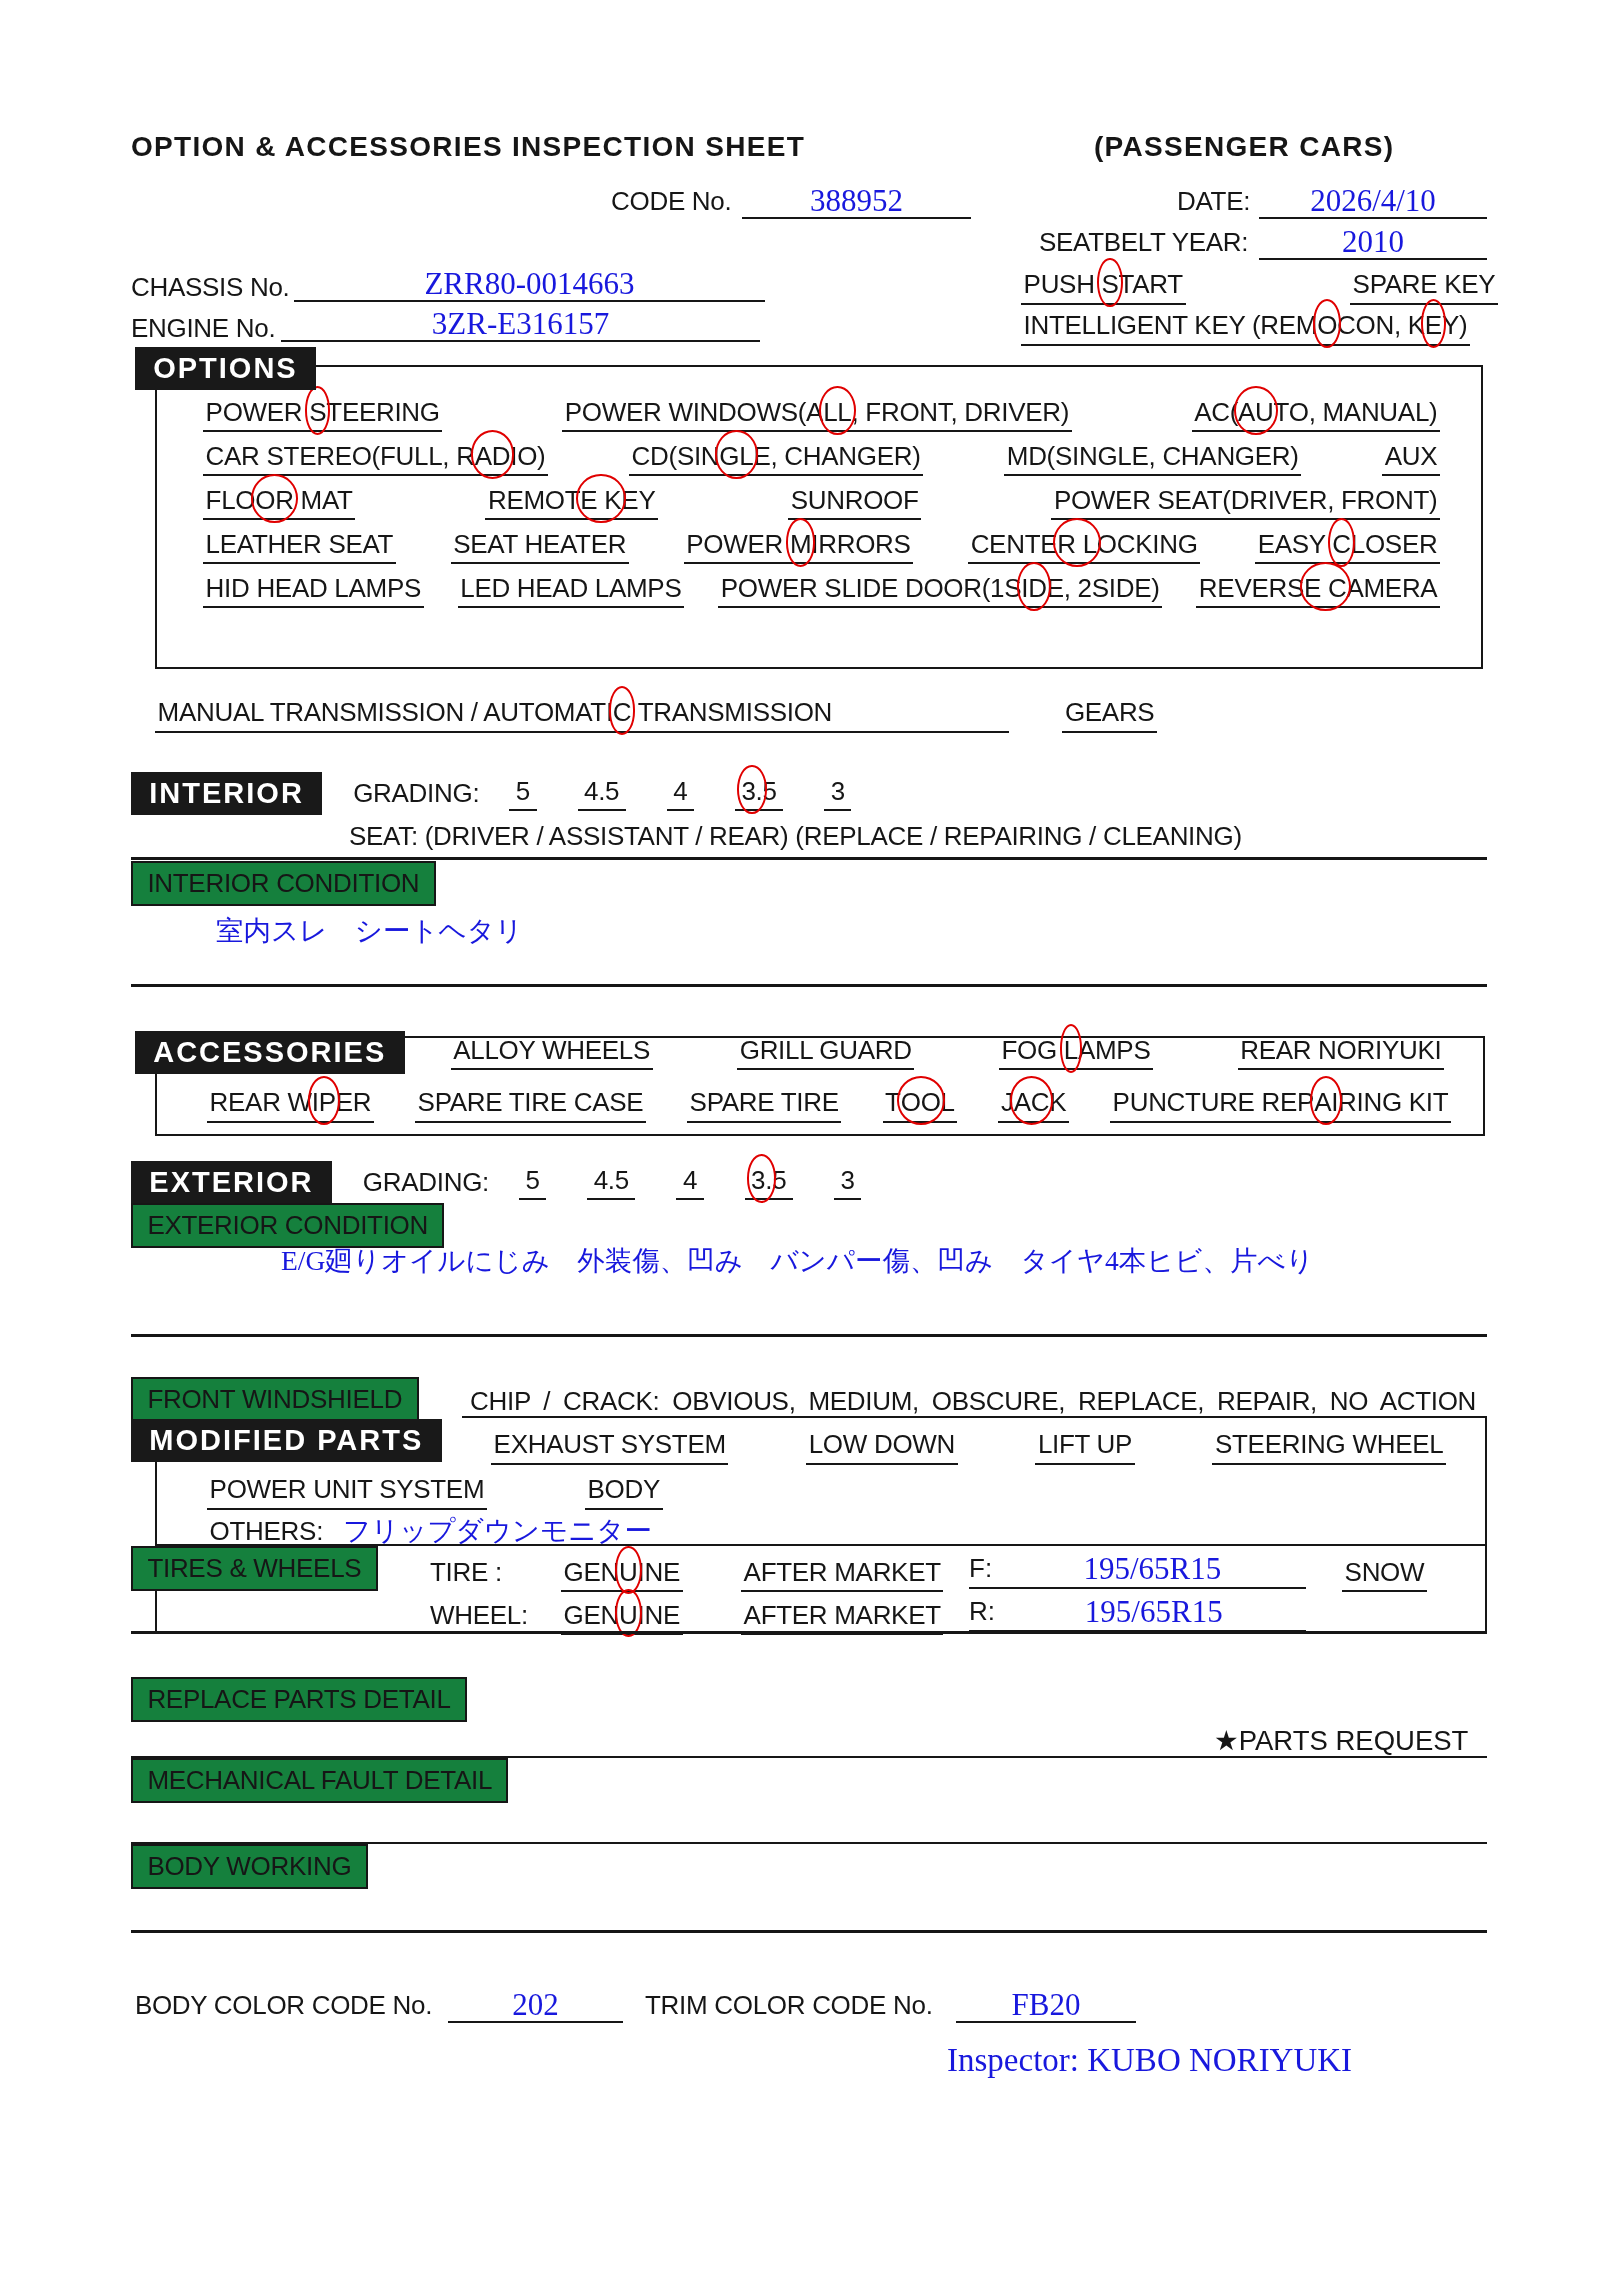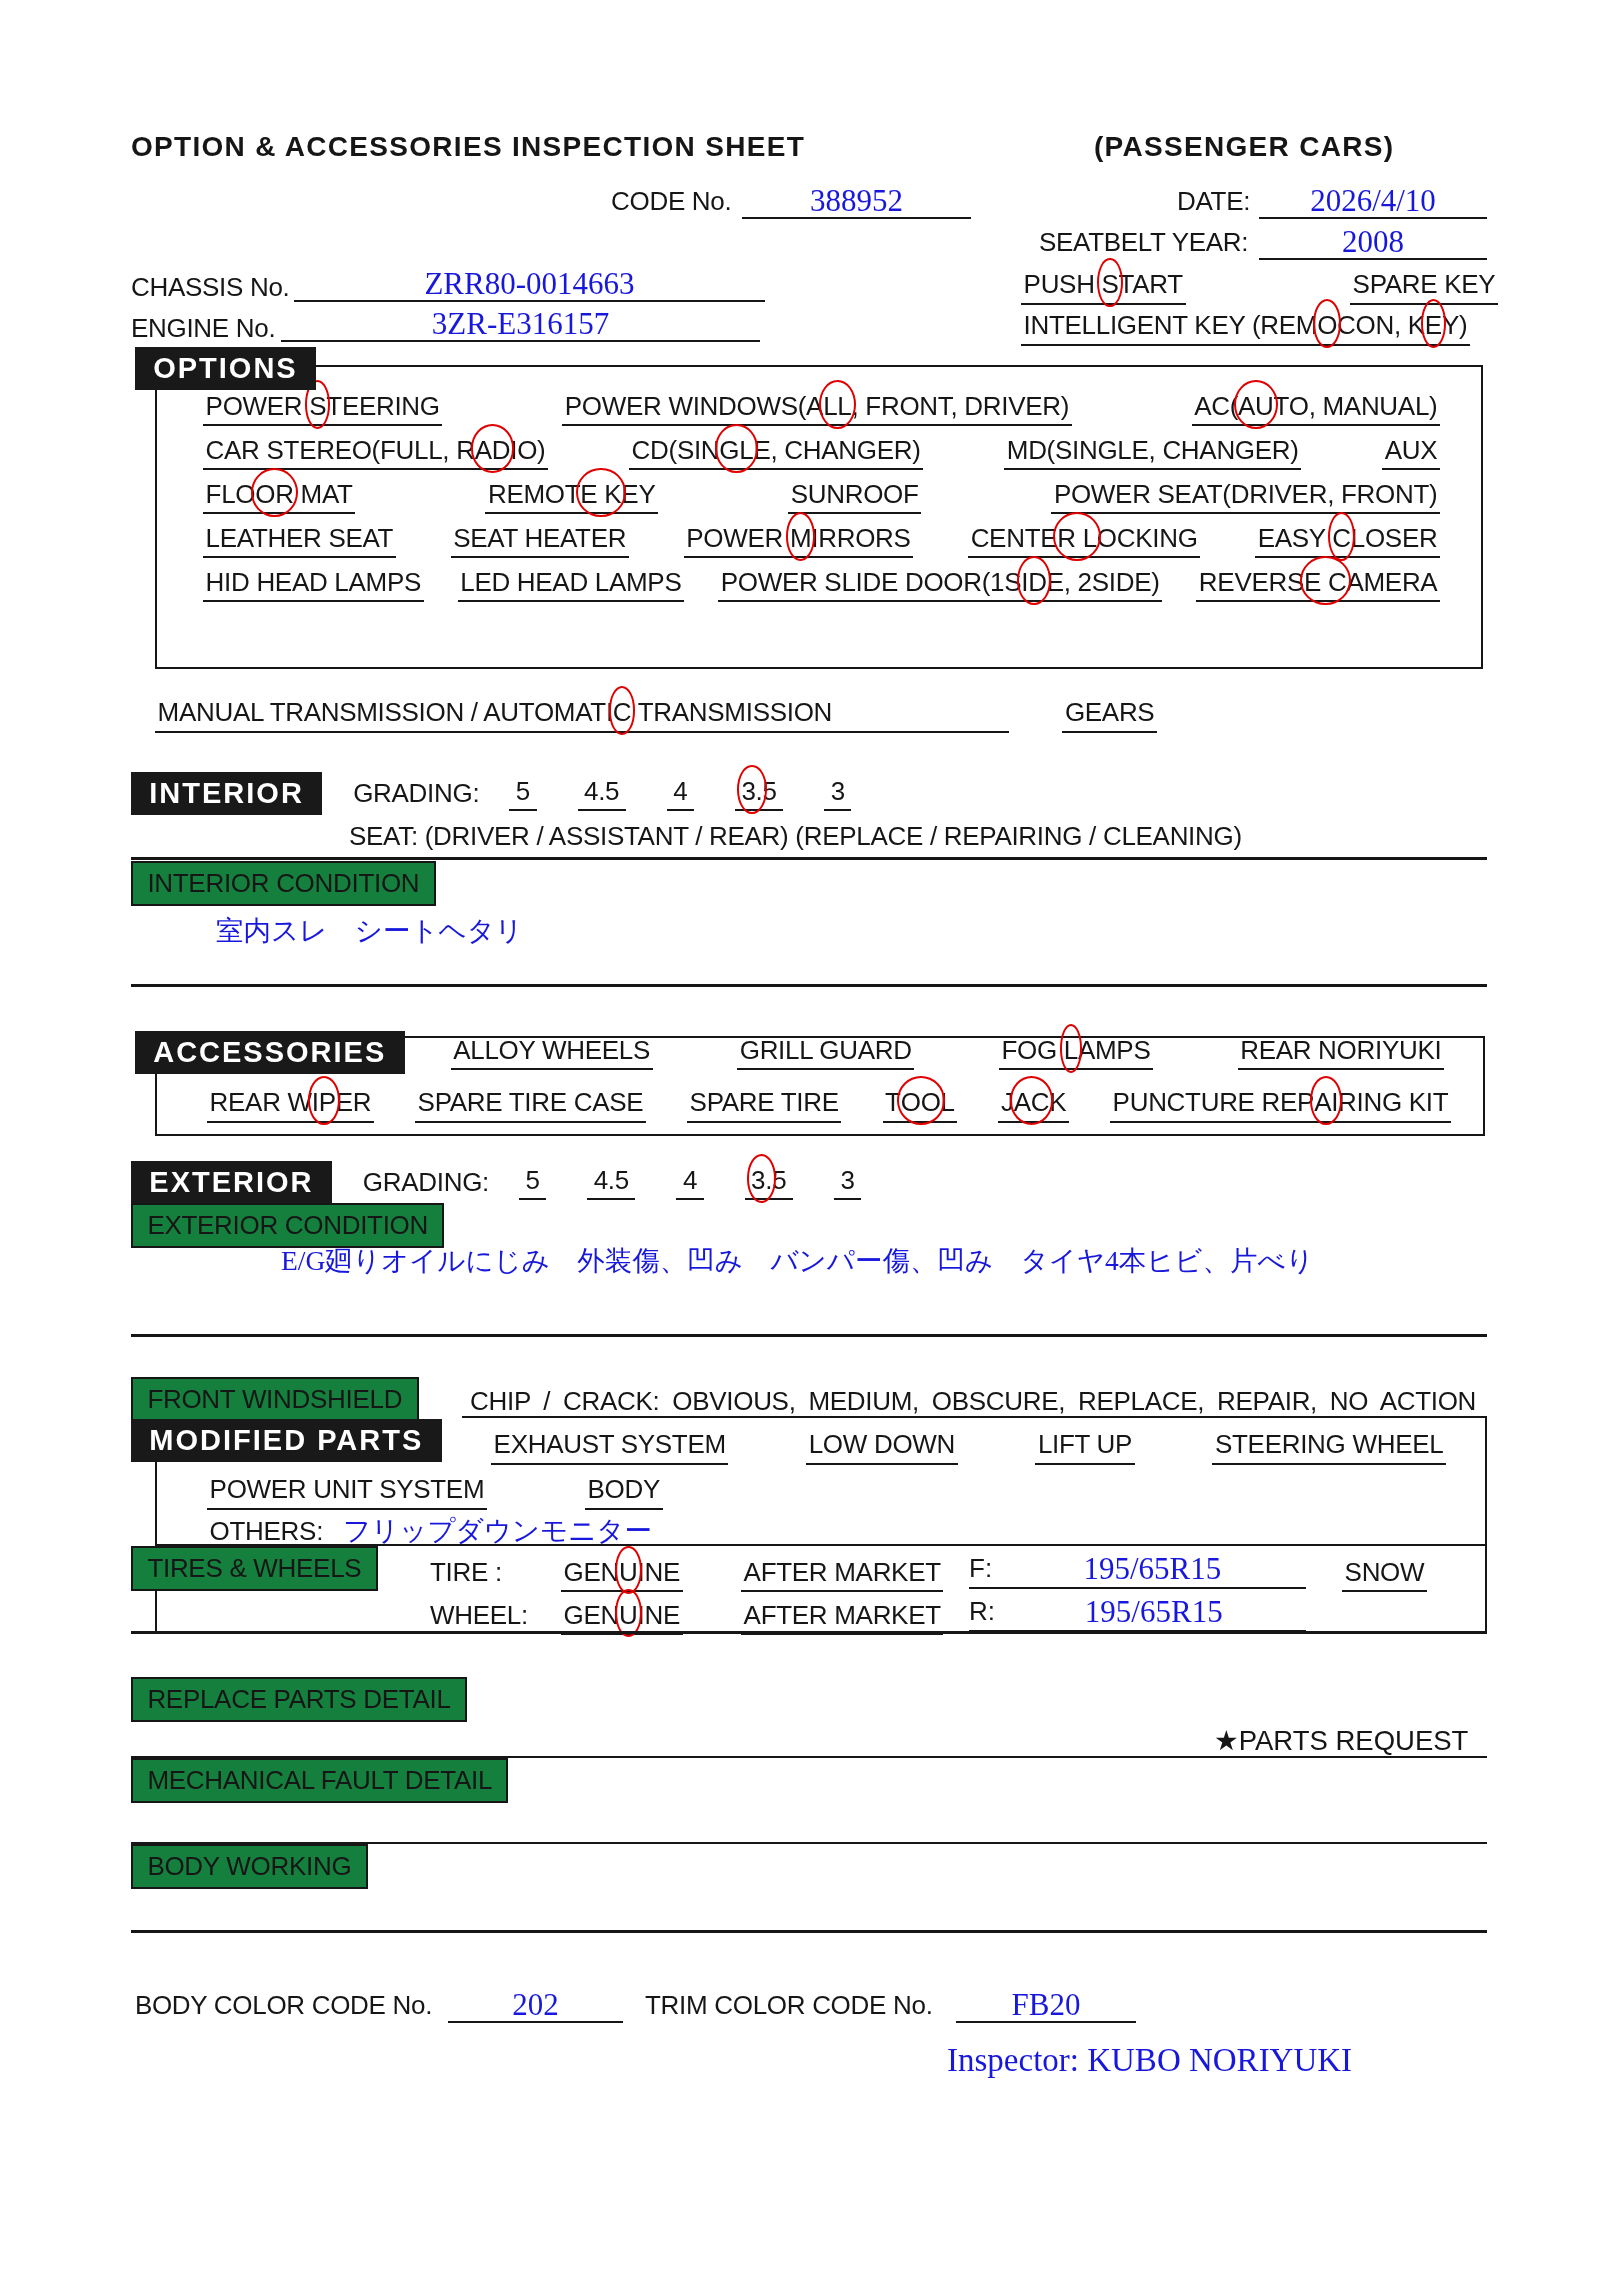--- a/index.html
+++ b/index.html
@@ -57,21 +57,21 @@
   #push-start{top:269px;left:1021px;}
   #spare-key{top:269px;left:1350px;}
   #engine-label{top:313px;left:131px;}
   #engine-blank{top:302px;left:281px;width:479px;}
   #intel-key{top:310px;left:1021px;}
   
   #options-section{top:347px;left:131px;width:1356px;height:324px;}
   #options-label{position:absolute;top:0;left:3.9px;z-index:2;}
   #options-box{
     position:absolute;top:17.7px;left:24px;width:1328px;height:304px;
-    border:2px solid var(--ink);box-sizing:border-box;padding-top:20px;
+    border:2px solid var(--ink);box-sizing:border-box;padding-top:26px;
   }
   .opt-row{height:44px;display:flex;justify-content:space-between;align-items:center;padding:0 41px 0 46px;}
   
   #trans-row{top:697px;left:155px;font-size:26px;white-space:nowrap;}
   #trans-item{padding-right:177px;}
   #gears-label{margin-left:46px;}
   
   #interior-row{top:772px;left:131px;display:flex;align-items:center;}
   .grading-label{font-size:26px;margin-left:31px;letter-spacing:-0.3px;}
   .grades{display:inline-flex;gap:41px;margin-left:30px;align-items:center;}
@@ -149,21 +149,21 @@
   <div class="blank" id="code-blank">
     <span class="val hand">388952</span>
   </div>
   <div class="abs lbl" id="date-label">DATE:</div>
   <div class="blank" id="date-blank">
     <span class="val hand">2026/4/10</span>
   </div>
 
   <div class="abs lbl" id="seatbelt-label">SEATBELT YEAR:</div>
   <div class="blank" id="seatbelt-blank">
-    <span class="val hand">2008</span>
+    <span class="val hand">2010</span>
   </div>
 
   <div class="abs lbl" id="chassis-label">CHASSIS No.</div>
   <div class="blank" id="chassis-blank">
     <span class="val hand">ZRR80-0014663</span>
   </div>
   <div class="abs item u" id="push-start">PUSH <span class="circ">S</span>TART</div>
   <div class="abs item u" id="spare-key">SPARE KEY</div>
 
   <div class="abs lbl" id="engine-label">ENGINE No.</div>

